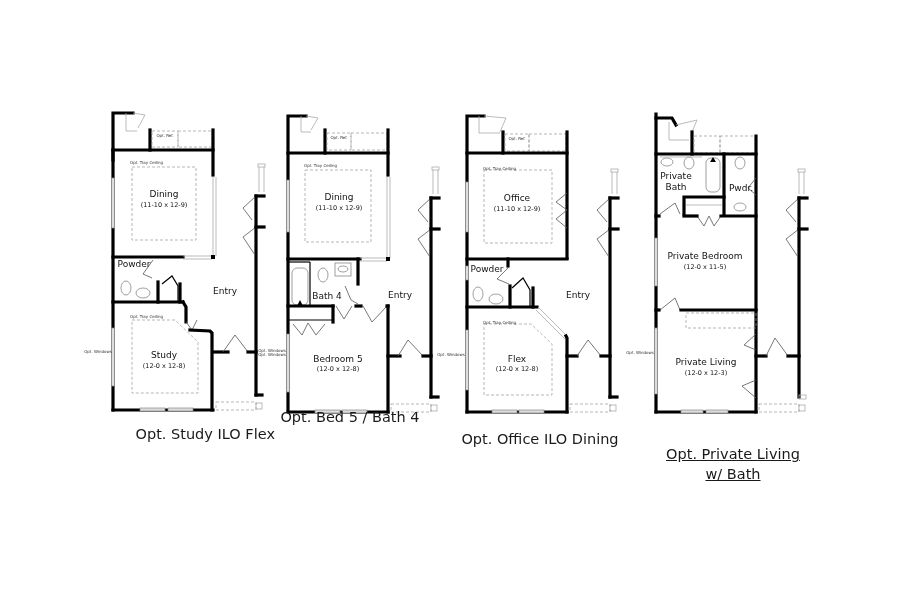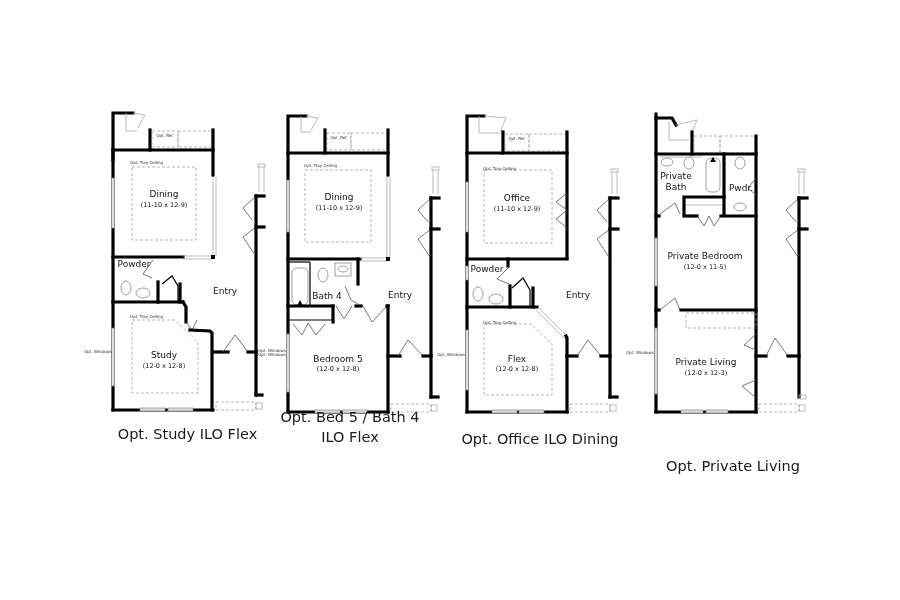--- a/index.html
+++ b/index.html
@@ -285,25 +285,25 @@
   <text class="room-label" x="676" y="190">Bath</text>
   <text class="room-label" x="741" y="191">Pwdr.</text>
   <text class="room-label" x="705" y="259">Private Bedroom</text>
   <text class="room-dim" x="705" y="269">(12-0 x 11-5)</text>
   <text class="room-label" x="706" y="365">Private Living</text>
   <text class="room-dim" x="706" y="375">(12-0 x 12-3)</text>
   <text class="tiny" x="640" y="354">Opt. Windows</text>
 </svg>
 </div>
 
-<div class="caption" style="left:100px; top:424px; width:175px;">
+<div class="caption" style="left:100px; top:424px; width:175px;text-align:right;">
   <div>Opt. Study ILO Flex</div>
 </div>
 <div class="caption" style="left:270px; top:407px; width:160px;">
   <div>Opt. Bed 5 / Bath 4</div>
-  <div>ILO Flex</div>
 </div>
 <div class="caption" style="left:450px; top:429px; width:180px;text-align:center;">
   <div>Opt. Office ILO Dining</div>
 </div>
-<div class="caption" style="left:648px; top:456px; width:170px;">
+<div class="caption" style="left:648px; top:444px; width:170px;text-decoration:underline;">
   <div>Opt. Private Living</div>
+  <div>w/ Bath</div>
 </div>
 
 </body></html>

